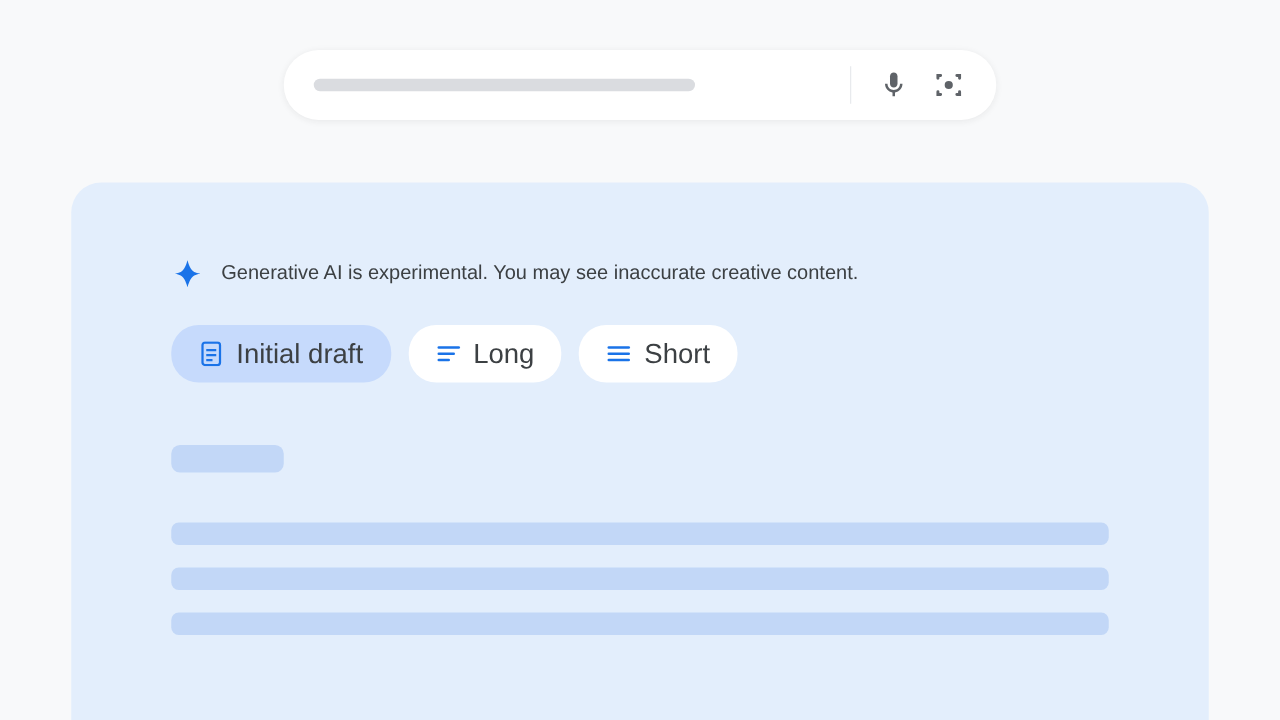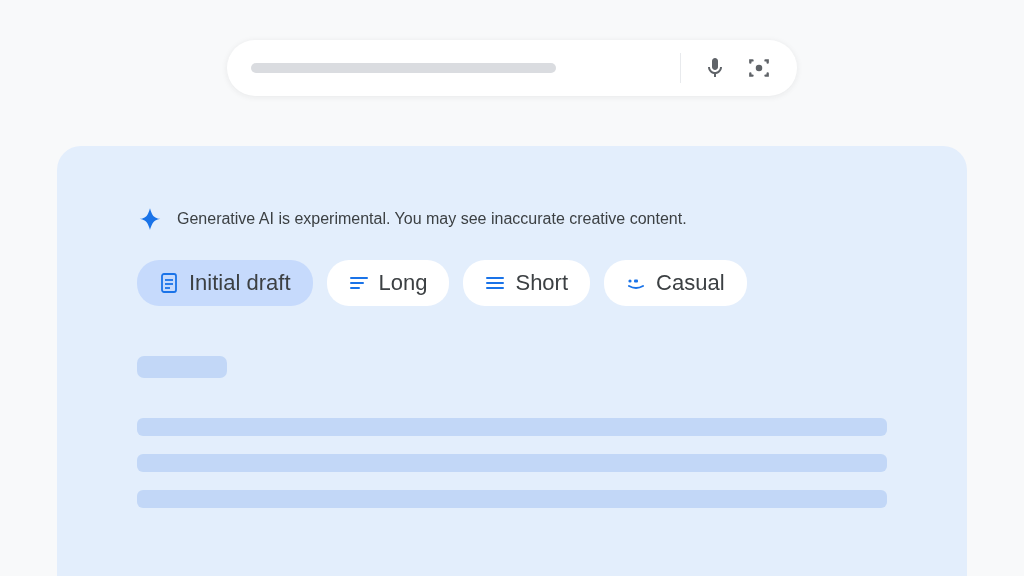--- a/index.html
+++ b/index.html
@@ -184,29 +184,19 @@
       <span class="chip-icon">
         <svg width="20" height="16" viewBox="0 0 20 16" fill="none" stroke="currentColor" stroke-width="2" stroke-linecap="round">
           <line x1="2" y1="3" x2="18" y2="3"></line>
           <line x1="2" y1="8" x2="18" y2="8"></line>
           <line x1="2" y1="13" x2="18" y2="13"></line>
         </svg>
       </span>
       <span>Short</span>
     </button>
 
-    <button class="chip">
-      <span class="chip-icon">
-        <svg width="20" height="14" viewBox="0 0 20 14" fill="currentColor">
-          <circle cx="4" cy="5" r="1.6"></circle>
-          <rect x="8" y="3.5" width="4" height="3" rx="1"></rect>
-          <path d="M3 10 Q10 14 17 10" fill="none" stroke="currentColor" stroke-width="2" stroke-linecap="round"></path>
-        </svg>
-      </span>
-      <span>Casual</span>
-    </button>
   </div>
 
   <div class="skeleton-short"></div>
   <div class="skeleton-line"></div>
   <div class="skeleton-line"></div>
   <div class="skeleton-line"></div>
 </div>
 
 </body></html>

